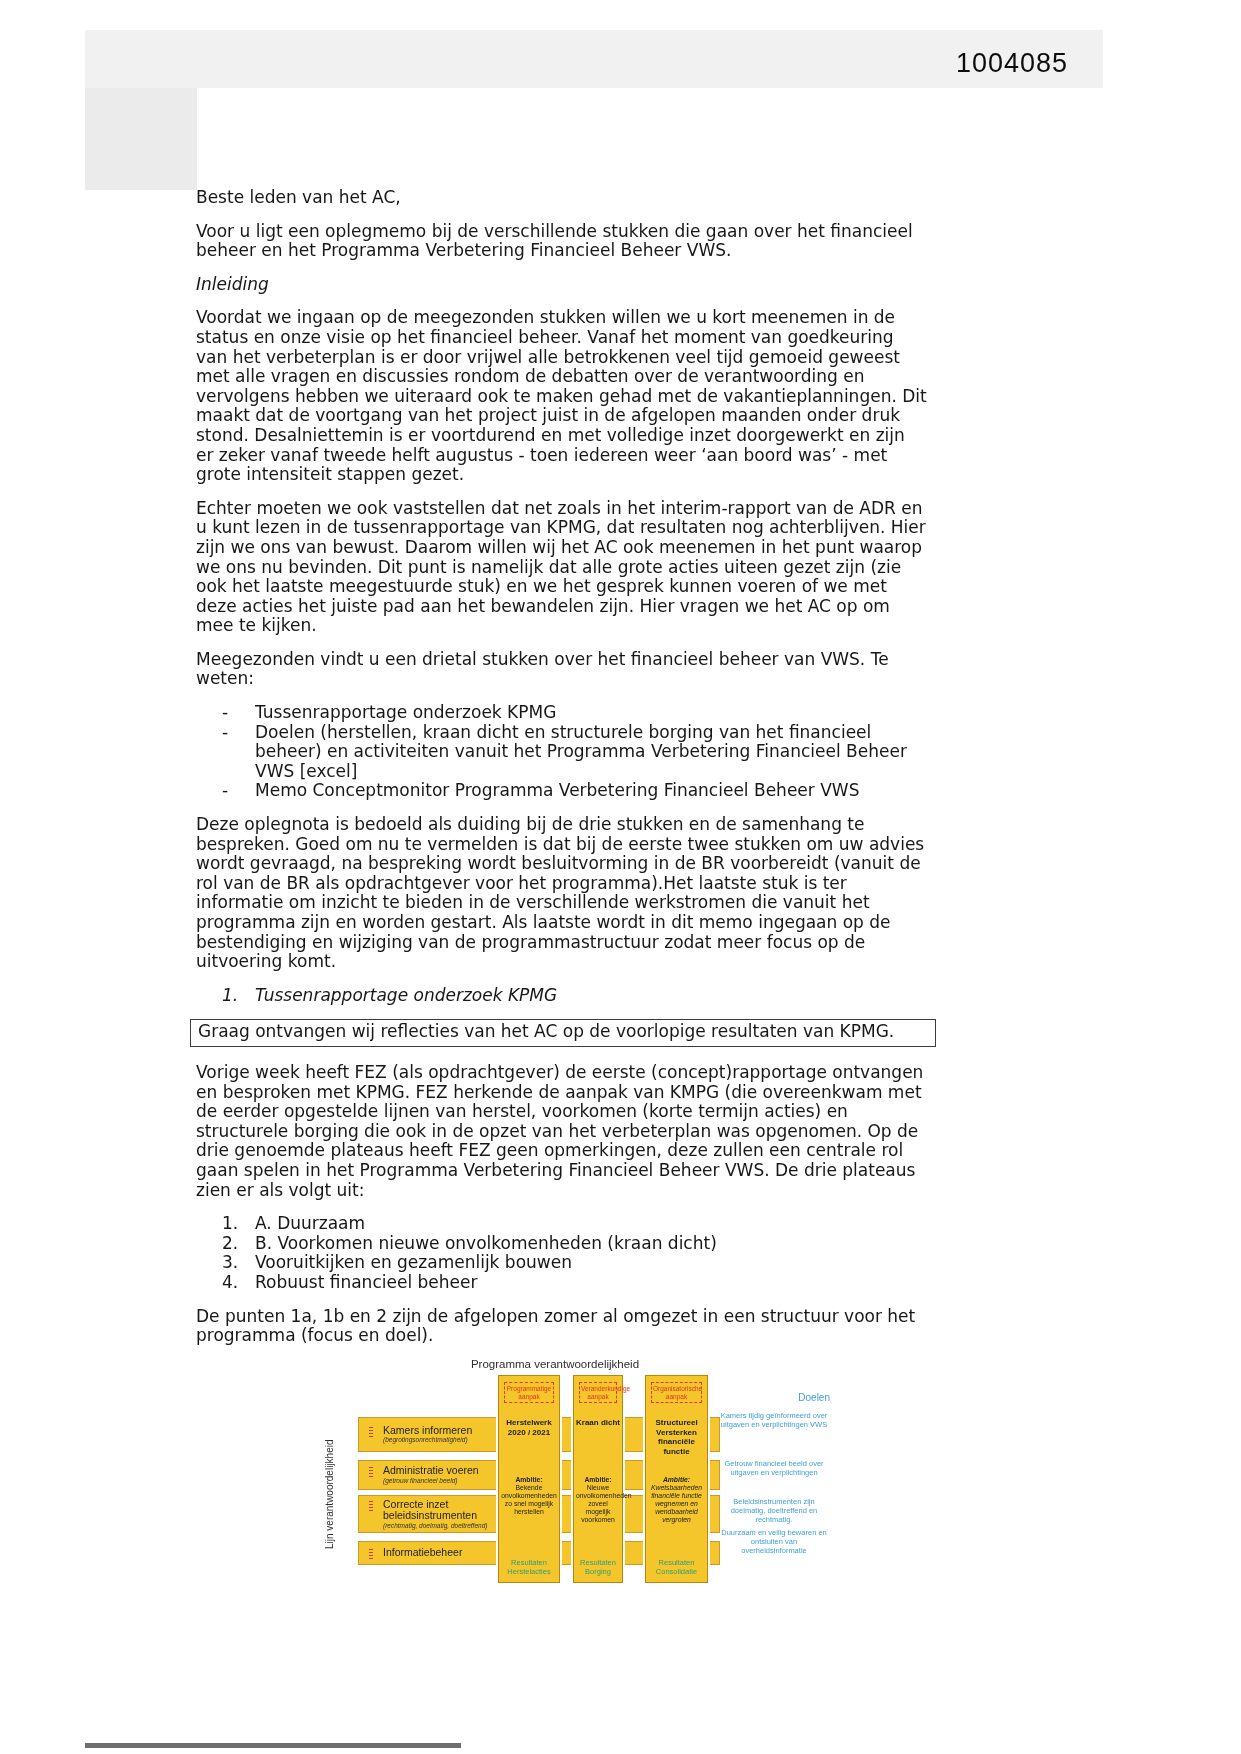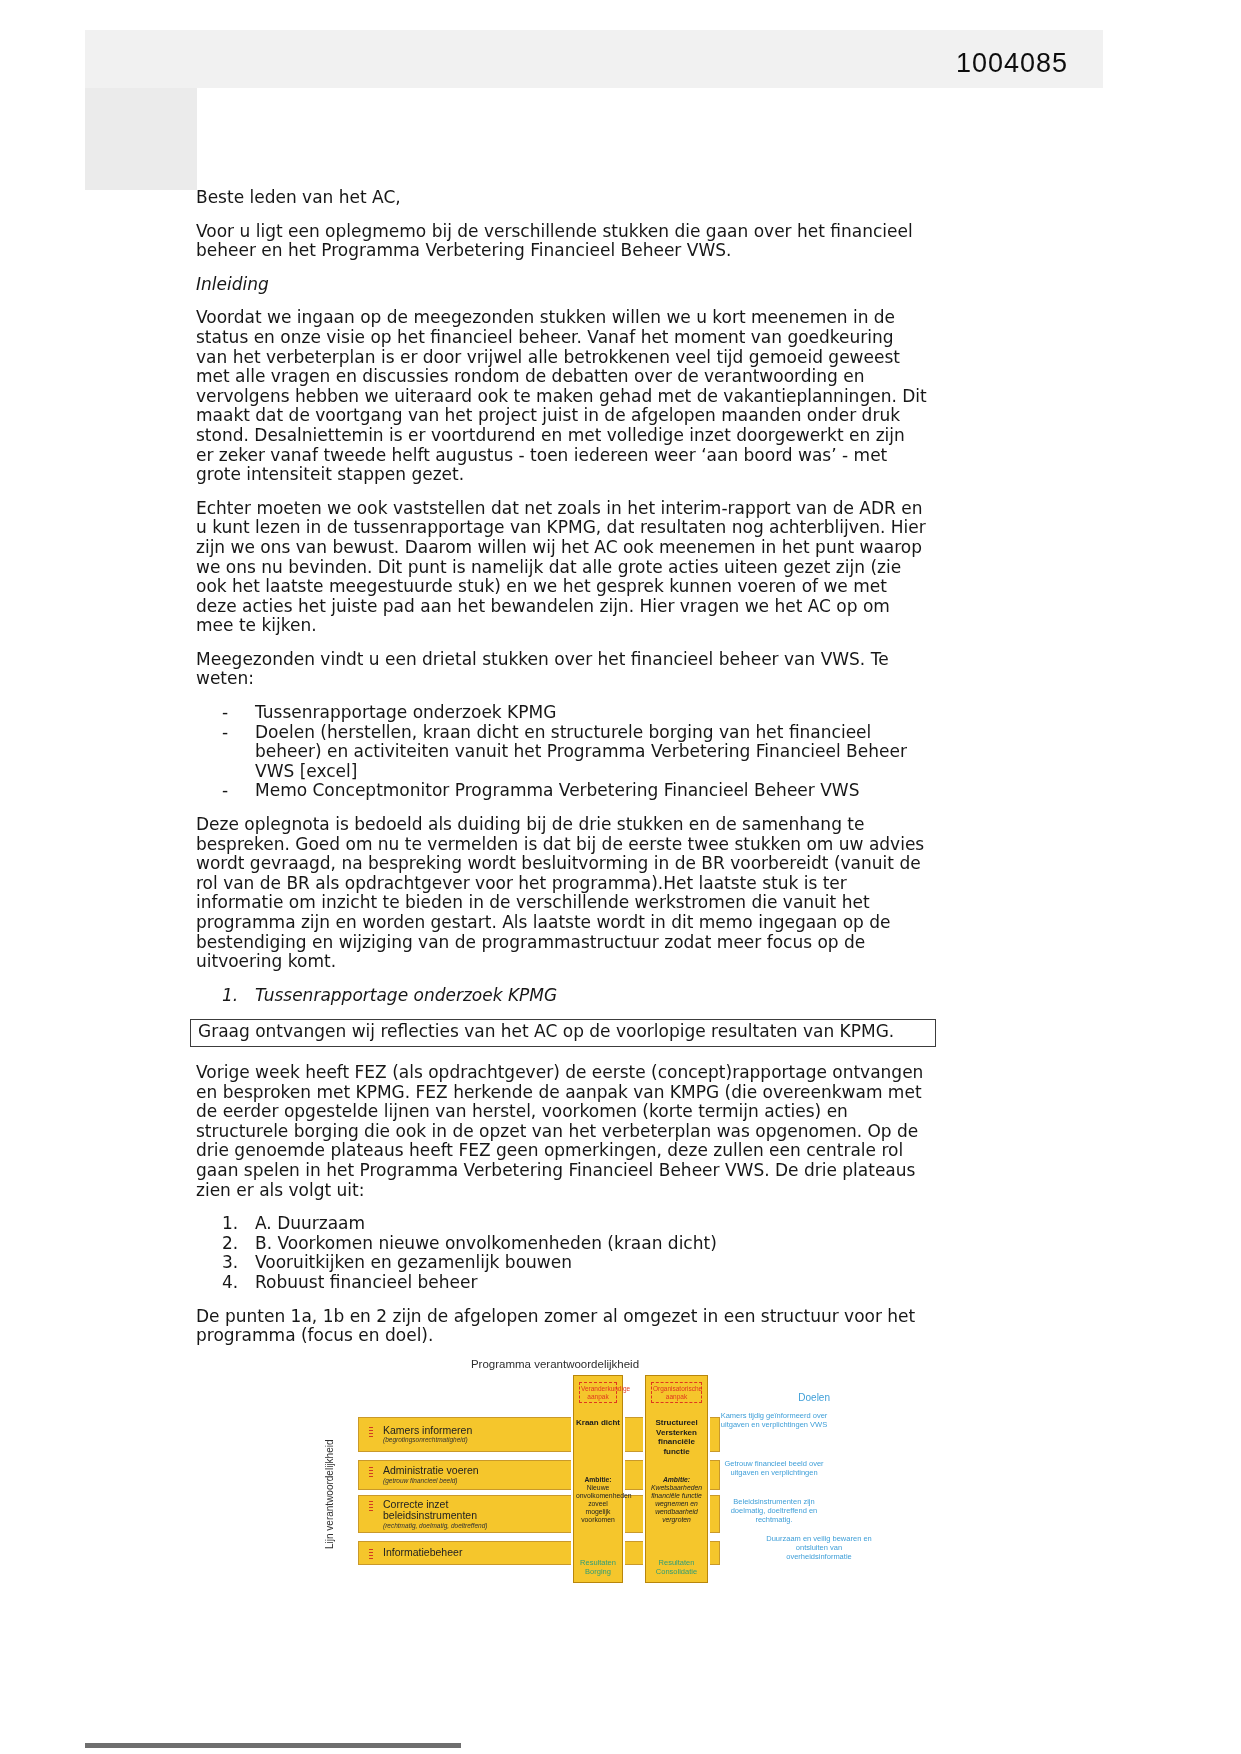--- a/index.html
+++ b/index.html
@@ -85,21 +85,21 @@
   .col-ambition .amb-label{font-weight:bold;}
   .c3 .col-ambition{font-style:italic;}
   .col-result{position:absolute;bottom:6px;left:2px;right:2px;text-align:center;font-size:7.5px;line-height:9px;color:#2f9e77;}
 
   .dg-doelen{position:absolute;left:388px;top:0;width:112px;z-index:1;}
   .doelen-heading{position:absolute;top:40px;left:0;width:100%;text-align:right;font-size:10px;color:#3f9fd8;}
   .doel{position:absolute;left:0;width:100%;text-align:center;font-size:7.5px;line-height:9px;color:#3f9fd8;}
   .d1{top:59px;}
   .d2{top:107px;}
   .d3{top:145px;}
-  .d4{top:182px;margin-left:45px;}
+  .d4{top:176px;}
 </style>
 </head>
 <body>
 
 <div class="scan-band"></div>
 <div class="scan-square"></div>
 
 <div class="page-number">1004085</div>
 
 <div class="content">
@@ -163,20 +163,29 @@
       <div class="row-sub">(rechtmatig, doelmatig, doeltreffend)</div>
     </div>
   </div>
   <div class="dg-row r4">
     <div class="row-inner">
       <span class="row-marker"></span>
       <div class="row-label">Informatiebeheer</div>
     </div>
   </div>
 
+  <div class="dg-col c1">
+    <div class="col-approach">Programmatige aanpak</div>
+    <div class="col-title">Herstelwerk 2020 / 2021</div>
+    <div class="col-ambition">
+      <span class="amb-label">Ambitie:</span><br>
+      <span>Bekende onvolkomenheden zo snel mogelijk herstellen</span>
+    </div>
+    <div class="col-result">Resultaten Herstelacties</div>
+  </div>
 
   <div class="dg-col c2">
     <div class="col-approach">Veranderkundige aanpak</div>
     <div class="col-title">Kraan dicht</div>
     <div class="col-ambition">
       <span class="amb-label">Ambitie:</span><br>
       <span>Nieuwe onvolkomenheden zoveel mogelijk voorkomen</span>
     </div>
     <div class="col-result">Resultaten Borging</div>
   </div>

